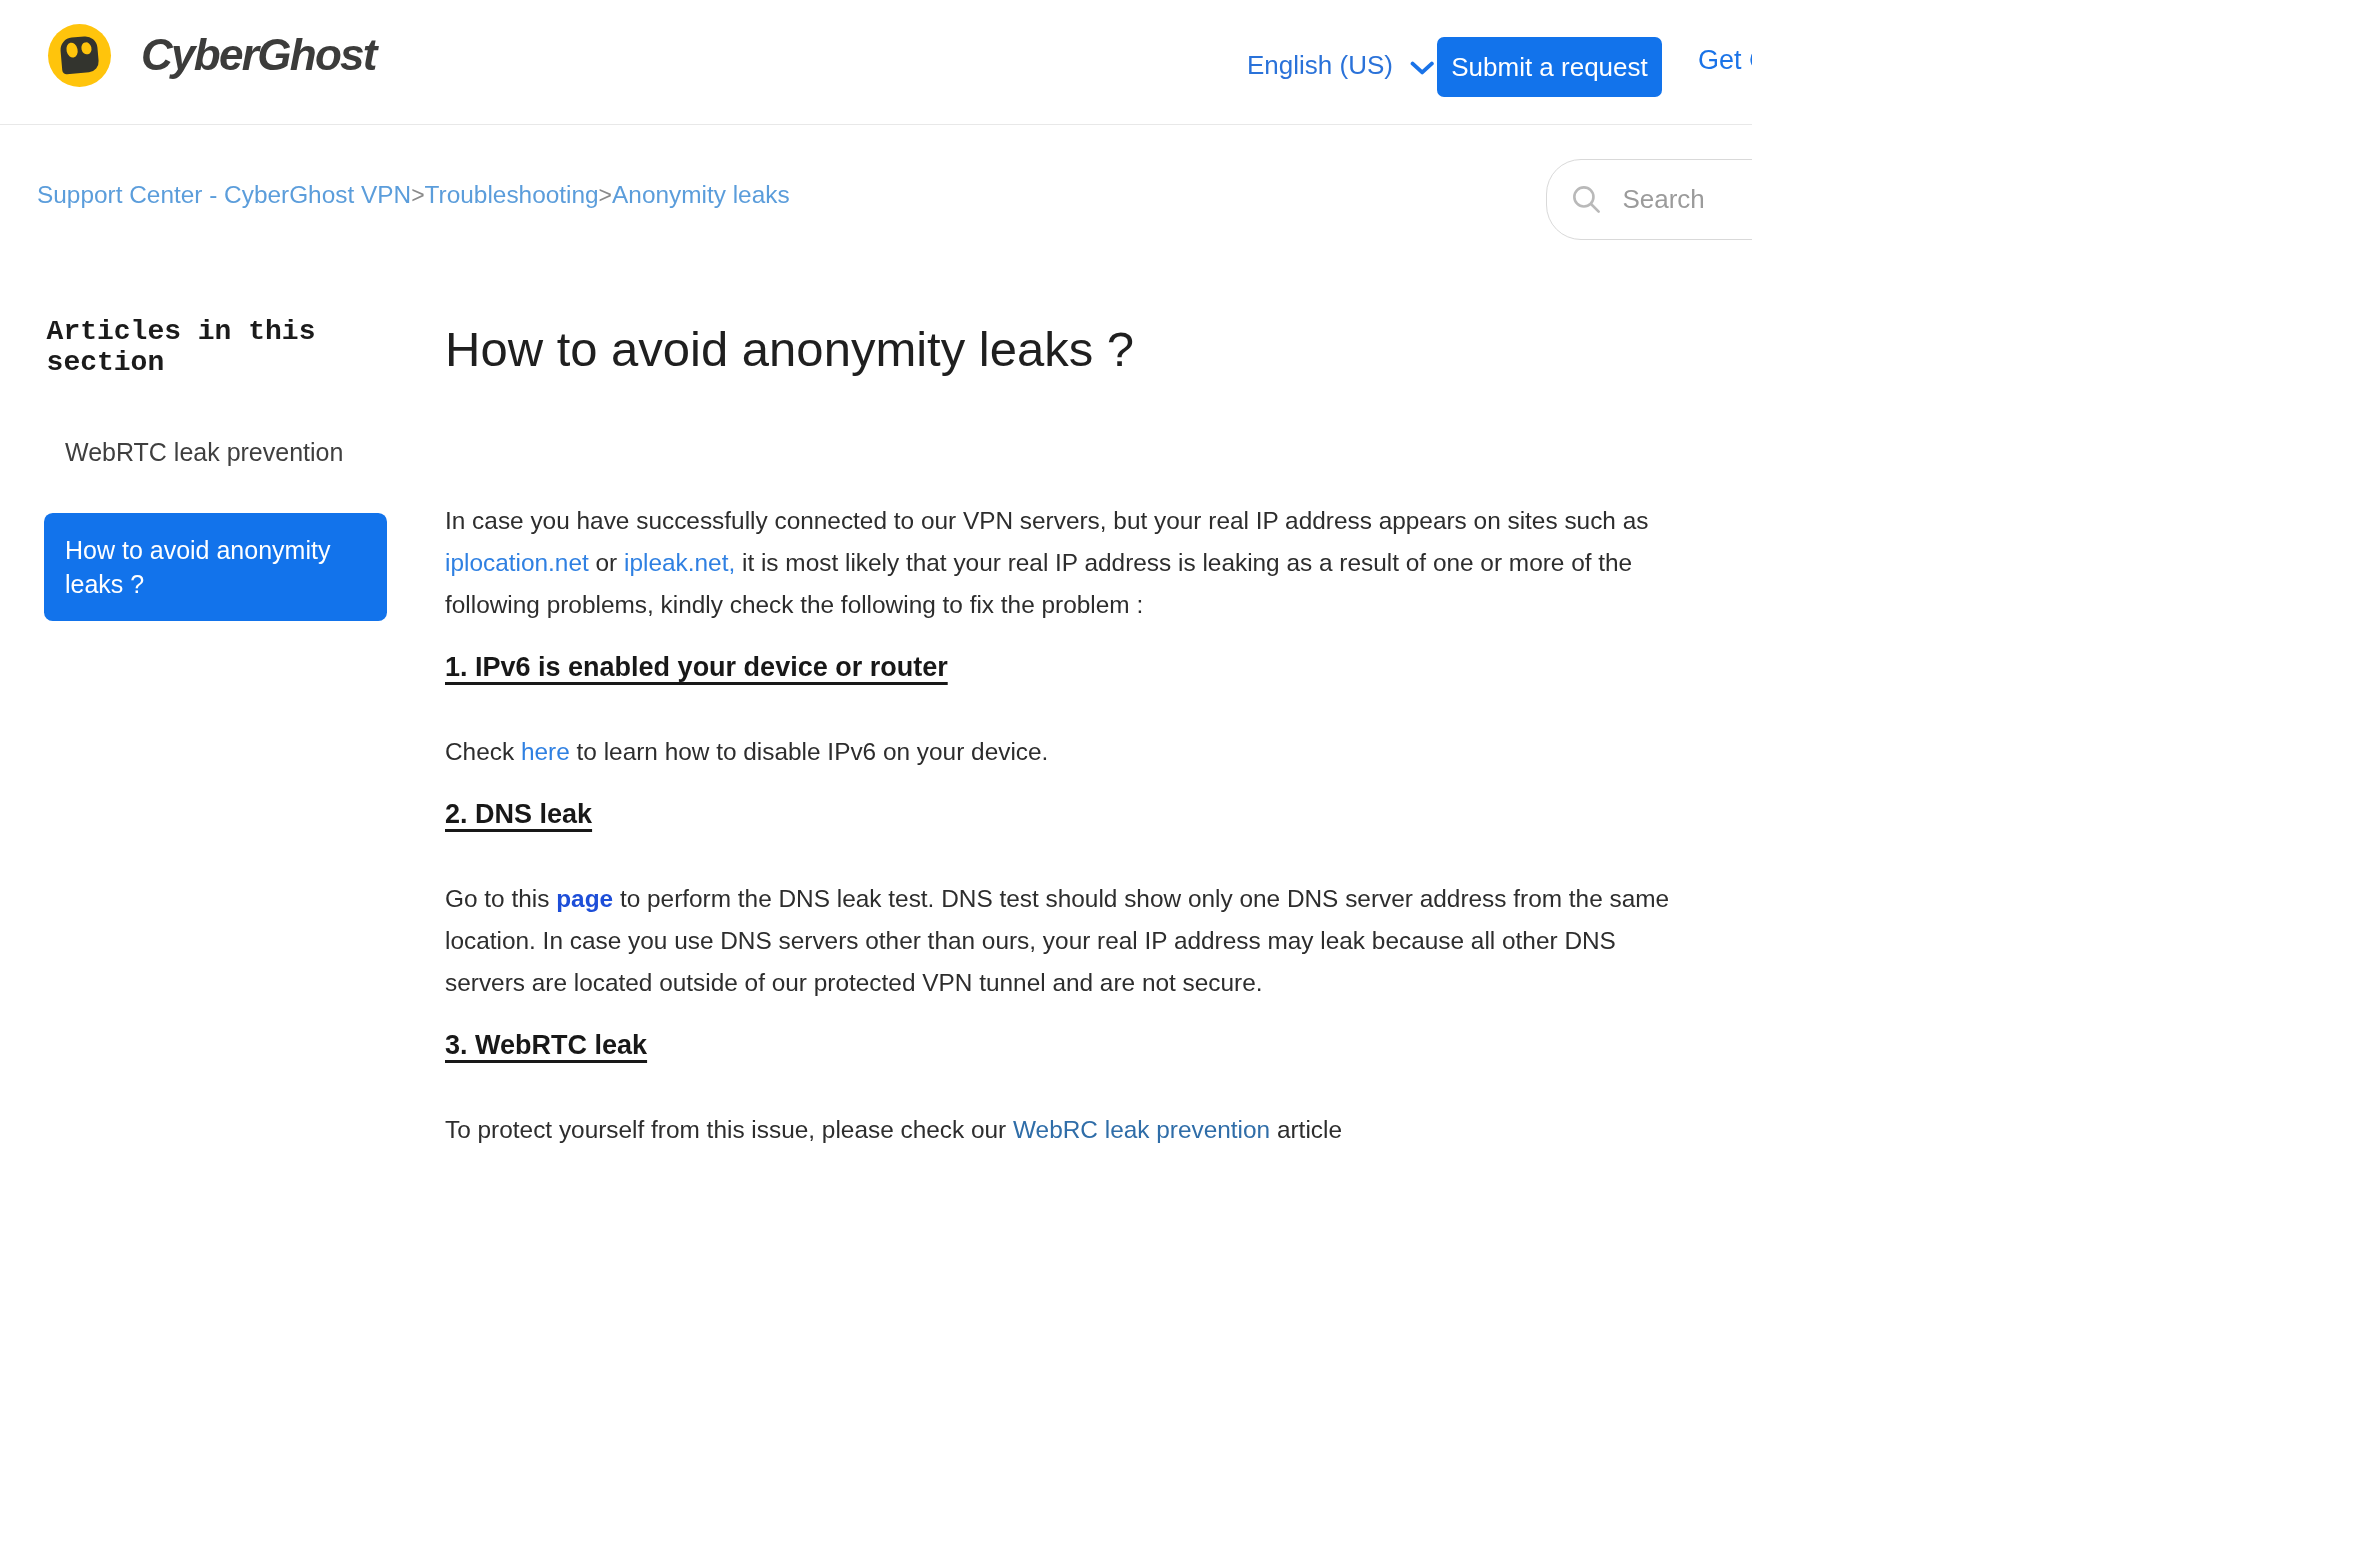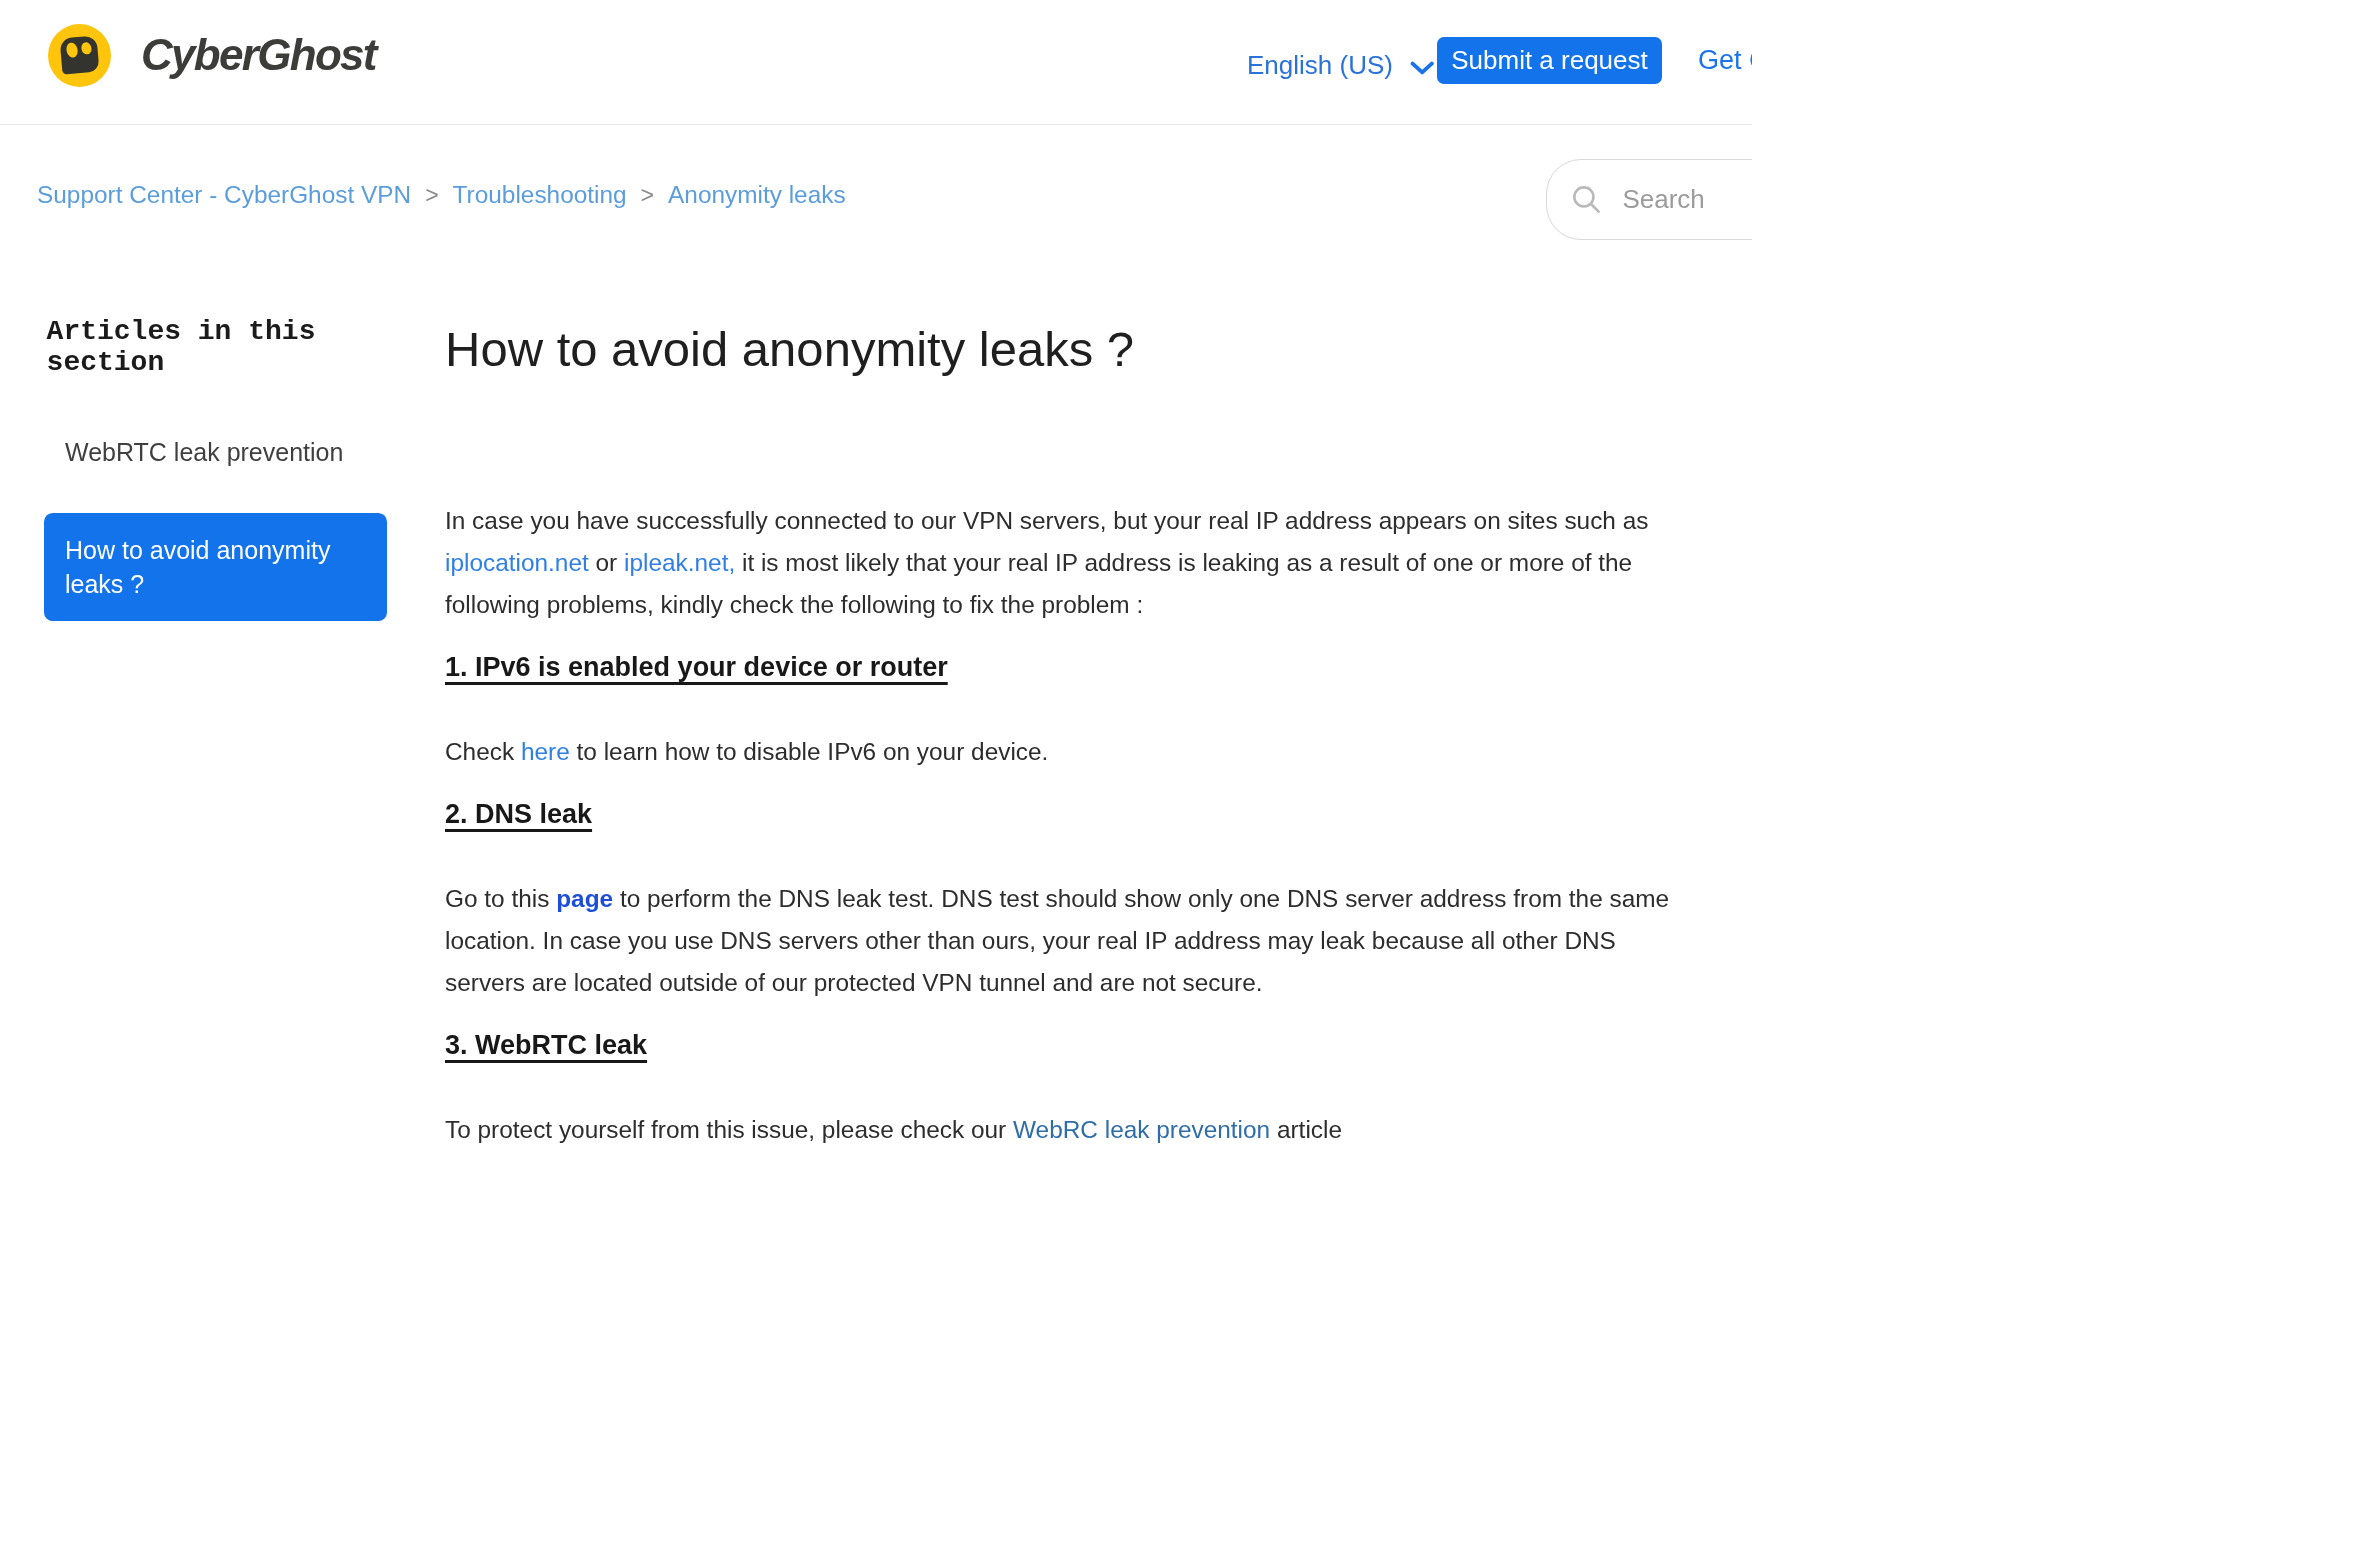--- a/index.html
+++ b/index.html
@@ -17,29 +17,29 @@
   .ghost-body { position:absolute; left:13px; top:13px; width:37px; height:36px; background:#33342e;
     border-radius:12.2px 12.2px 10.5px 4.4px; transform:rotate(-5deg); }
   .ghost-eye-left { position:absolute; left:6.1px; top:5.2px; width:11.3px; height:15px; border-radius:50%; background:#FFC40C; transform:rotate(-8deg); }
   .ghost-eye-right { position:absolute; left:21px; top:6.1px; width:9.6px; height:12.2px; border-radius:50%; background:#FFC40C; transform:rotate(-8deg); }
   .logo-text { font-size:44px; font-weight:bold; font-style:italic; color:#3c3c3b; letter-spacing:-1.7px; }
 
   .lang-selector { position:absolute; left:1247px; top:47px; display:flex; align-items:center; gap:17.4px;
     color:#2a72d9; font-size:26px; cursor:pointer; }
   .chev { display:inline-block; margin-top:5.2px; }
 
-  .submit-btn { position:absolute; left:1437px; top:37px; width:225px; height:47px; background:#1273eb;
+  .submit-btn { position:absolute; left:1437px; top:37px; width:225px; height:60px; background:#1273eb;
     border:none; border-radius:7px; color:#ffffff; font-size:26px; font-family:"Liberation Sans", sans-serif;
     cursor:pointer; }
   .get-link { position:absolute; left:1698px; top:45px; font-size:27px; color:#1a73e8; white-space:nowrap;
     cursor:pointer; text-decoration:none; }
 
   
   .middle { position:relative; }
-  .breadcrumb { position:absolute; left:37px; top:56px; font-size:24.4px; display:flex; gap:14px; align-items:center; white-space:nowrap; }
+  .breadcrumb { position:absolute; left:37px; top:56px; font-size:24.4px; display:flex; gap:0; align-items:center; white-space:nowrap; }
   .breadcrumb a { color:#5b9ddb; text-decoration:none; cursor:pointer; }
   .crumb-sep { color:#8a8a8a; font-size:23px; }
 
   .searchbox { position:absolute; left:1546px; top:34px; width:296px; height:81px;
     border:1.7px solid #d9d9d9; border-radius:35px; display:flex; align-items:center; padding-left:23px; background:#fff; }
   .searchbox svg { flex:0 0 auto; }
   .searchbox input { border:none; outline:none; font-size:26px; margin-left:17.4px; width:174px;
     font-family:"Liberation Sans", sans-serif; color:#555; background:transparent; }
   .searchbox input::placeholder { color:#9b9b9b; }
 

